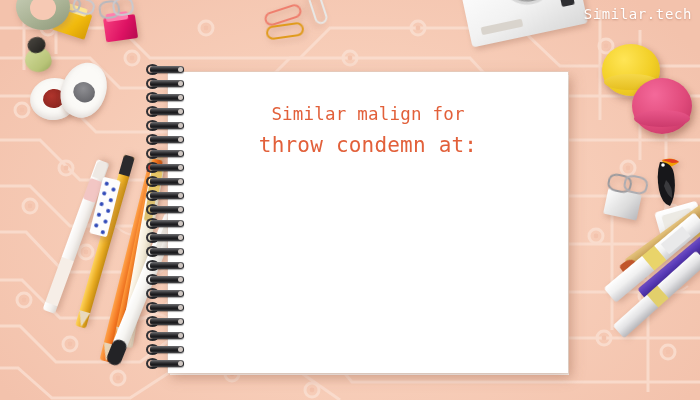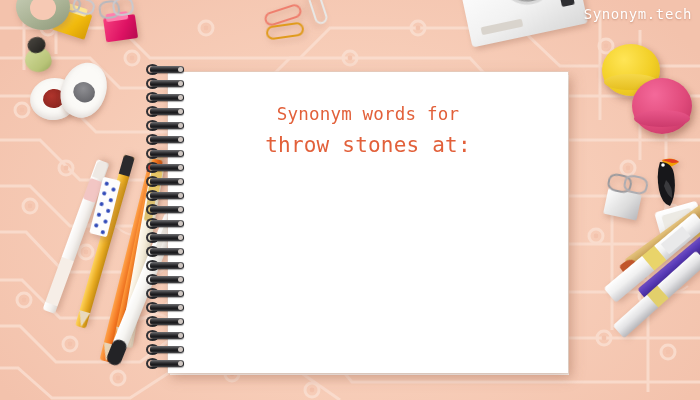--- a/index.html
+++ b/index.html
@@ -411,22 +411,22 @@
     <div style="position:absolute;left:-2px;top:0;width:26px;height:15px;background:#232326;border-radius:7px;"></div>
     <div style="position:absolute;right:6px;top:4px;width:44px;height:5px;background:#e9e6e0;border-radius:2px;"></div>
   </div>
 
   <div class="notebook">
     <div class="page-under"></div>
     <div class="page"></div>
 
     <div class="page-content">
       <div class="title-block">
-        <div class="title-line1">Synonym words for</div>
-        <div class="title-line2">throw stones at:</div>
+        <div class="title-line1">Similar malign for</div>
+        <div class="title-line2">throw condemn at:</div>
       </div>
 
     </div>
 
     <div class="spiral">
         <div class="coil" style="top: 6px;">
           <div class="loop"></div>
           <div class="wire"></div>
           <div class="hole"></div>
         </div>
@@ -531,15 +531,15 @@
           <div class="hole"></div>
         </div>
         <div class="coil" style="top: 300px;">
           <div class="loop"></div>
           <div class="wire"></div>
           <div class="hole"></div>
         </div>
       </div>
   </div>
 
-  <div class="brand">Synonym.tech</div>
+  <div class="brand">Similar.tech</div>
 
 </div>
 
 </body></html>

